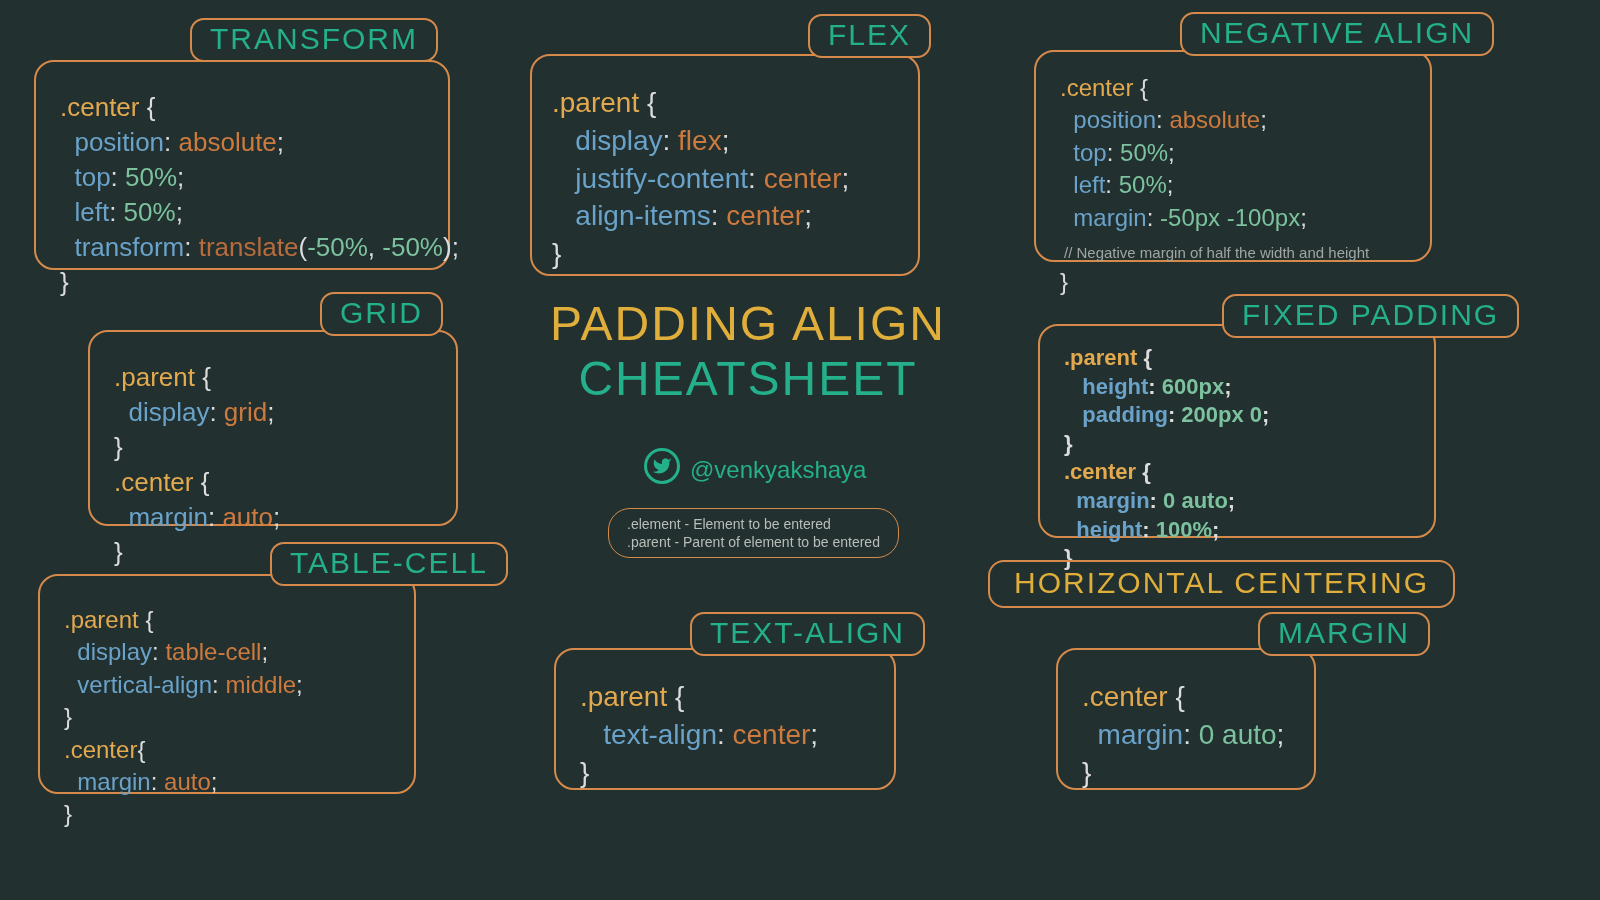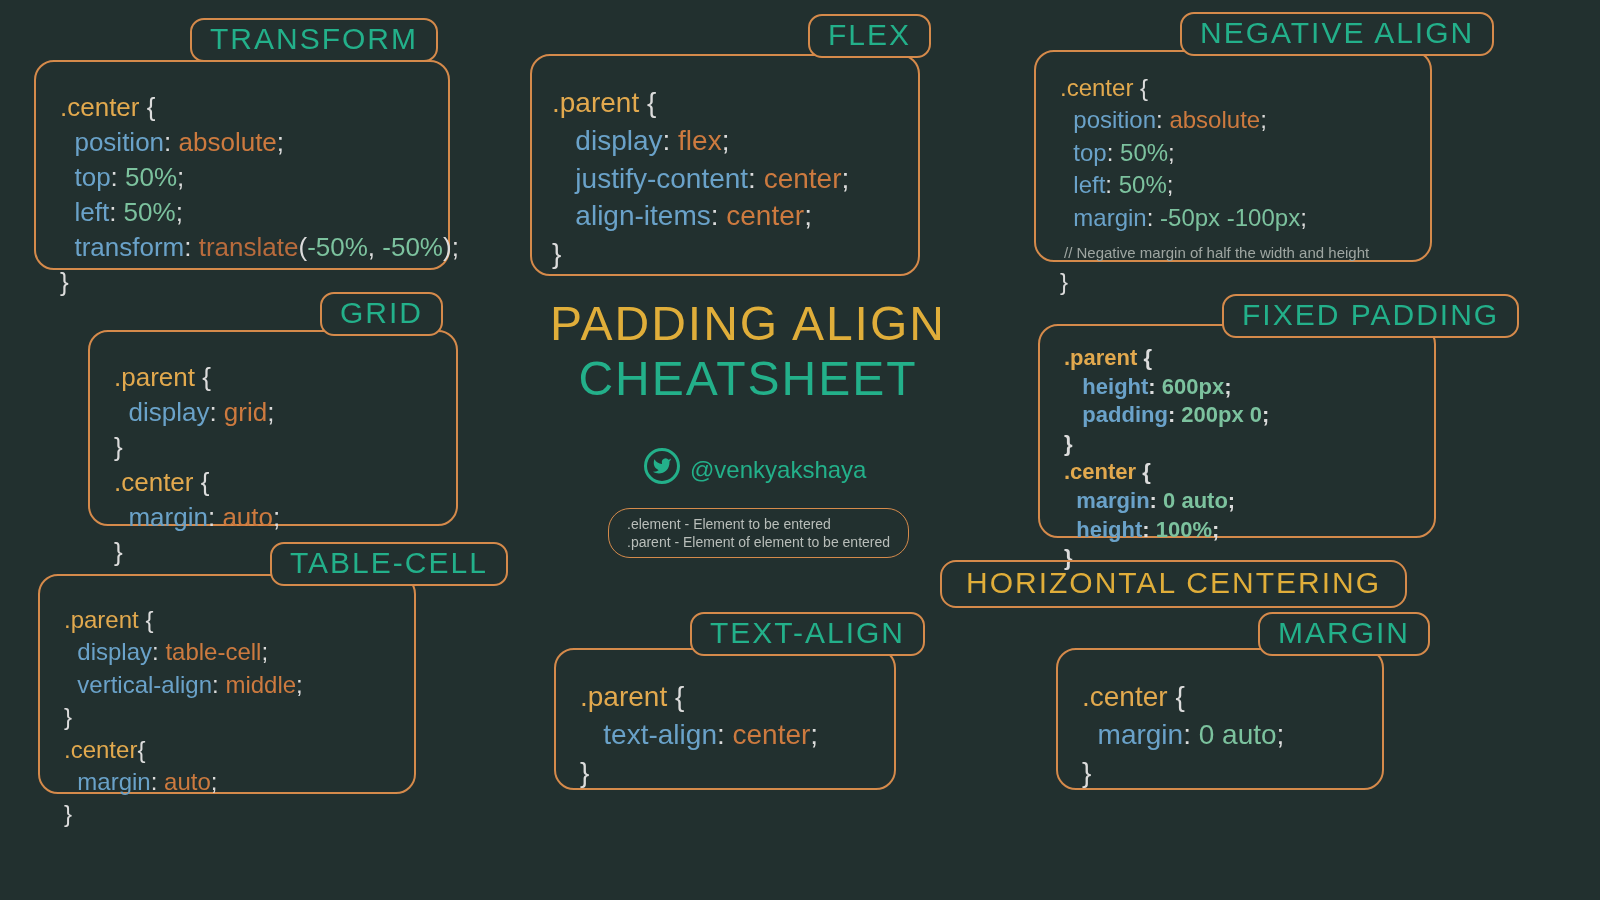--- a/index.html
+++ b/index.html
@@ -84,20 +84,21 @@
 
   .hcenter-label {
     position: absolute;
     border: 2px solid #d58a4b;
     border-radius: 16px;
     color: #e0ae3a;
     font-size: 30px;
     letter-spacing: 2px;
     padding: 4px 24px 6px 24px;
     white-space: nowrap;
+    margin-left: 48px;
   }
 
   
   #card-transform { left: 34px;  top: 60px;  width: 416px; height: 210px; }
   #tab-transform  { left: 190px; top: 18px; }
 
   #card-flex { left: 530px; top: 54px;  width: 390px; height: 222px; padding-left: 20px; }
   #tab-flex  { left: 808px; top: 14px; }
 
   #card-negmargin { left: 1034px; top: 50px; width: 398px; height: 212px; padding-top:20px;}
@@ -108,21 +109,21 @@
 
   #card-tablecell { left: 38px;  top: 574px; width: 378px; height: 220px; }
   #tab-tablecell  { left: 270px; top: 542px; }
 
   #card-fixedpad { left: 1038px; top: 324px; width: 398px; height: 214px; padding-top:18px;font-weight:bold;}
   #tab-fixedpad  { left: 1222px; top: 294px; text-align: right; }
 
   #card-textalign { left: 554px; top: 648px; width: 342px; height: 142px; }
   #tab-textalign  { left: 690px; top: 612px; }
 
-  #card-margin { left: 1056px; top: 648px; width: 328px; height: 142px; }
+  #card-margin { left: 1056px; top: 648px; width: 260px; height: 142px; }
   #tab-margin  { left: 1258px; top: 612px; }
 
   #sm-code { font-size: 22px; line-height: 1.3; }
 </style>
 </head>
 <body>
 
 <div class="card" id="card-transform">
 <pre class="code"><span class="sel">.center</span> <span class="brace">{</span>
   <span class="prop">position</span>: <span class="val">absolute</span>;
@@ -209,16 +210,16 @@
   <span class="tw-icon">
     <svg viewBox="0 0 24 24">
         <path d="M23 3a10.9 10.9 0 0 1-3.14 1.53A4.48 4.48 0 0 0 12 8.5v1A10.66 10.66 0 0 1 3 4s-4 9 5 13a11.64 11.64 0 0 1-7 2c9 5 20 0 20-11.5a4.5 4.5 0 0 0-.08-.83A7.72 7.72 0 0 0 23 3z"></path>
       </svg>
   </span>
   <span>@venkyakshaya</span>
 </div>
 
 <div class="legend" style="left:608px; top:508px;">
   <div>.element - Element to be entered</div>
-  <div>.parent - Element of element to be entered</div>
+  <div>.parent - Parent of element to be entered</div>
 </div>
 
 <div class="hcenter-label" style="left:940px; top:560px;">HORIZONTAL CENTERING</div>
 
 </body></html>

